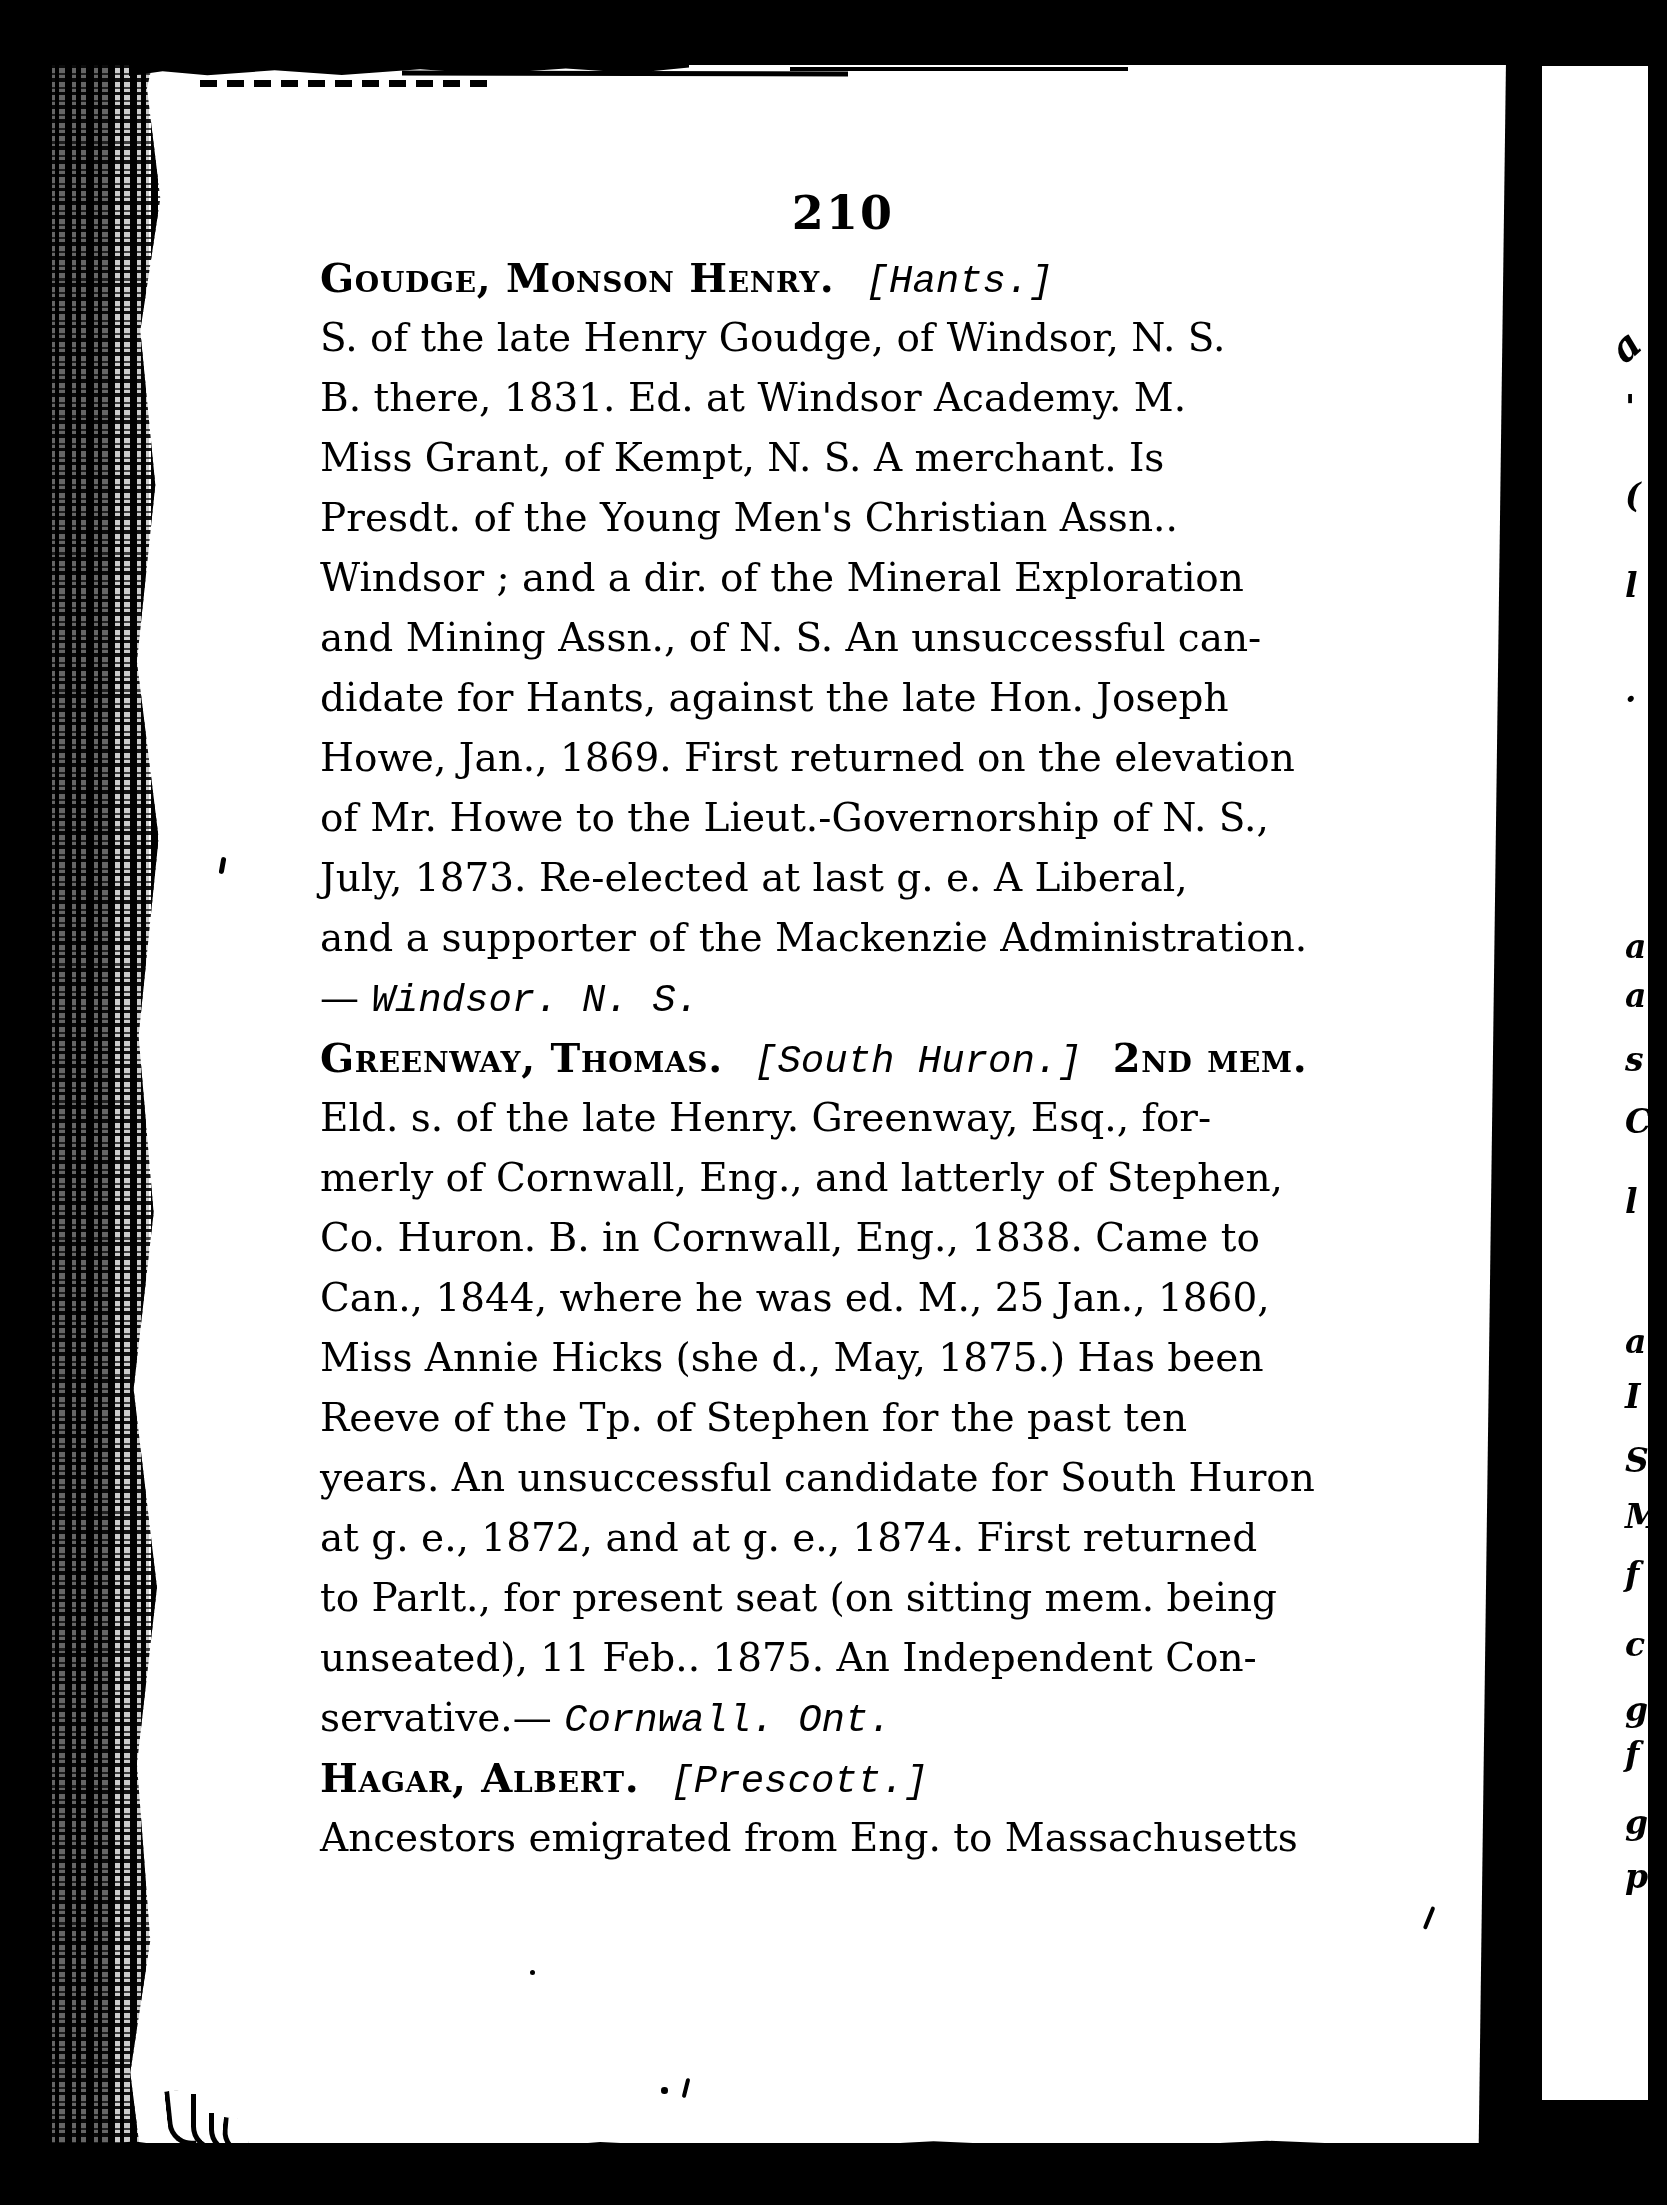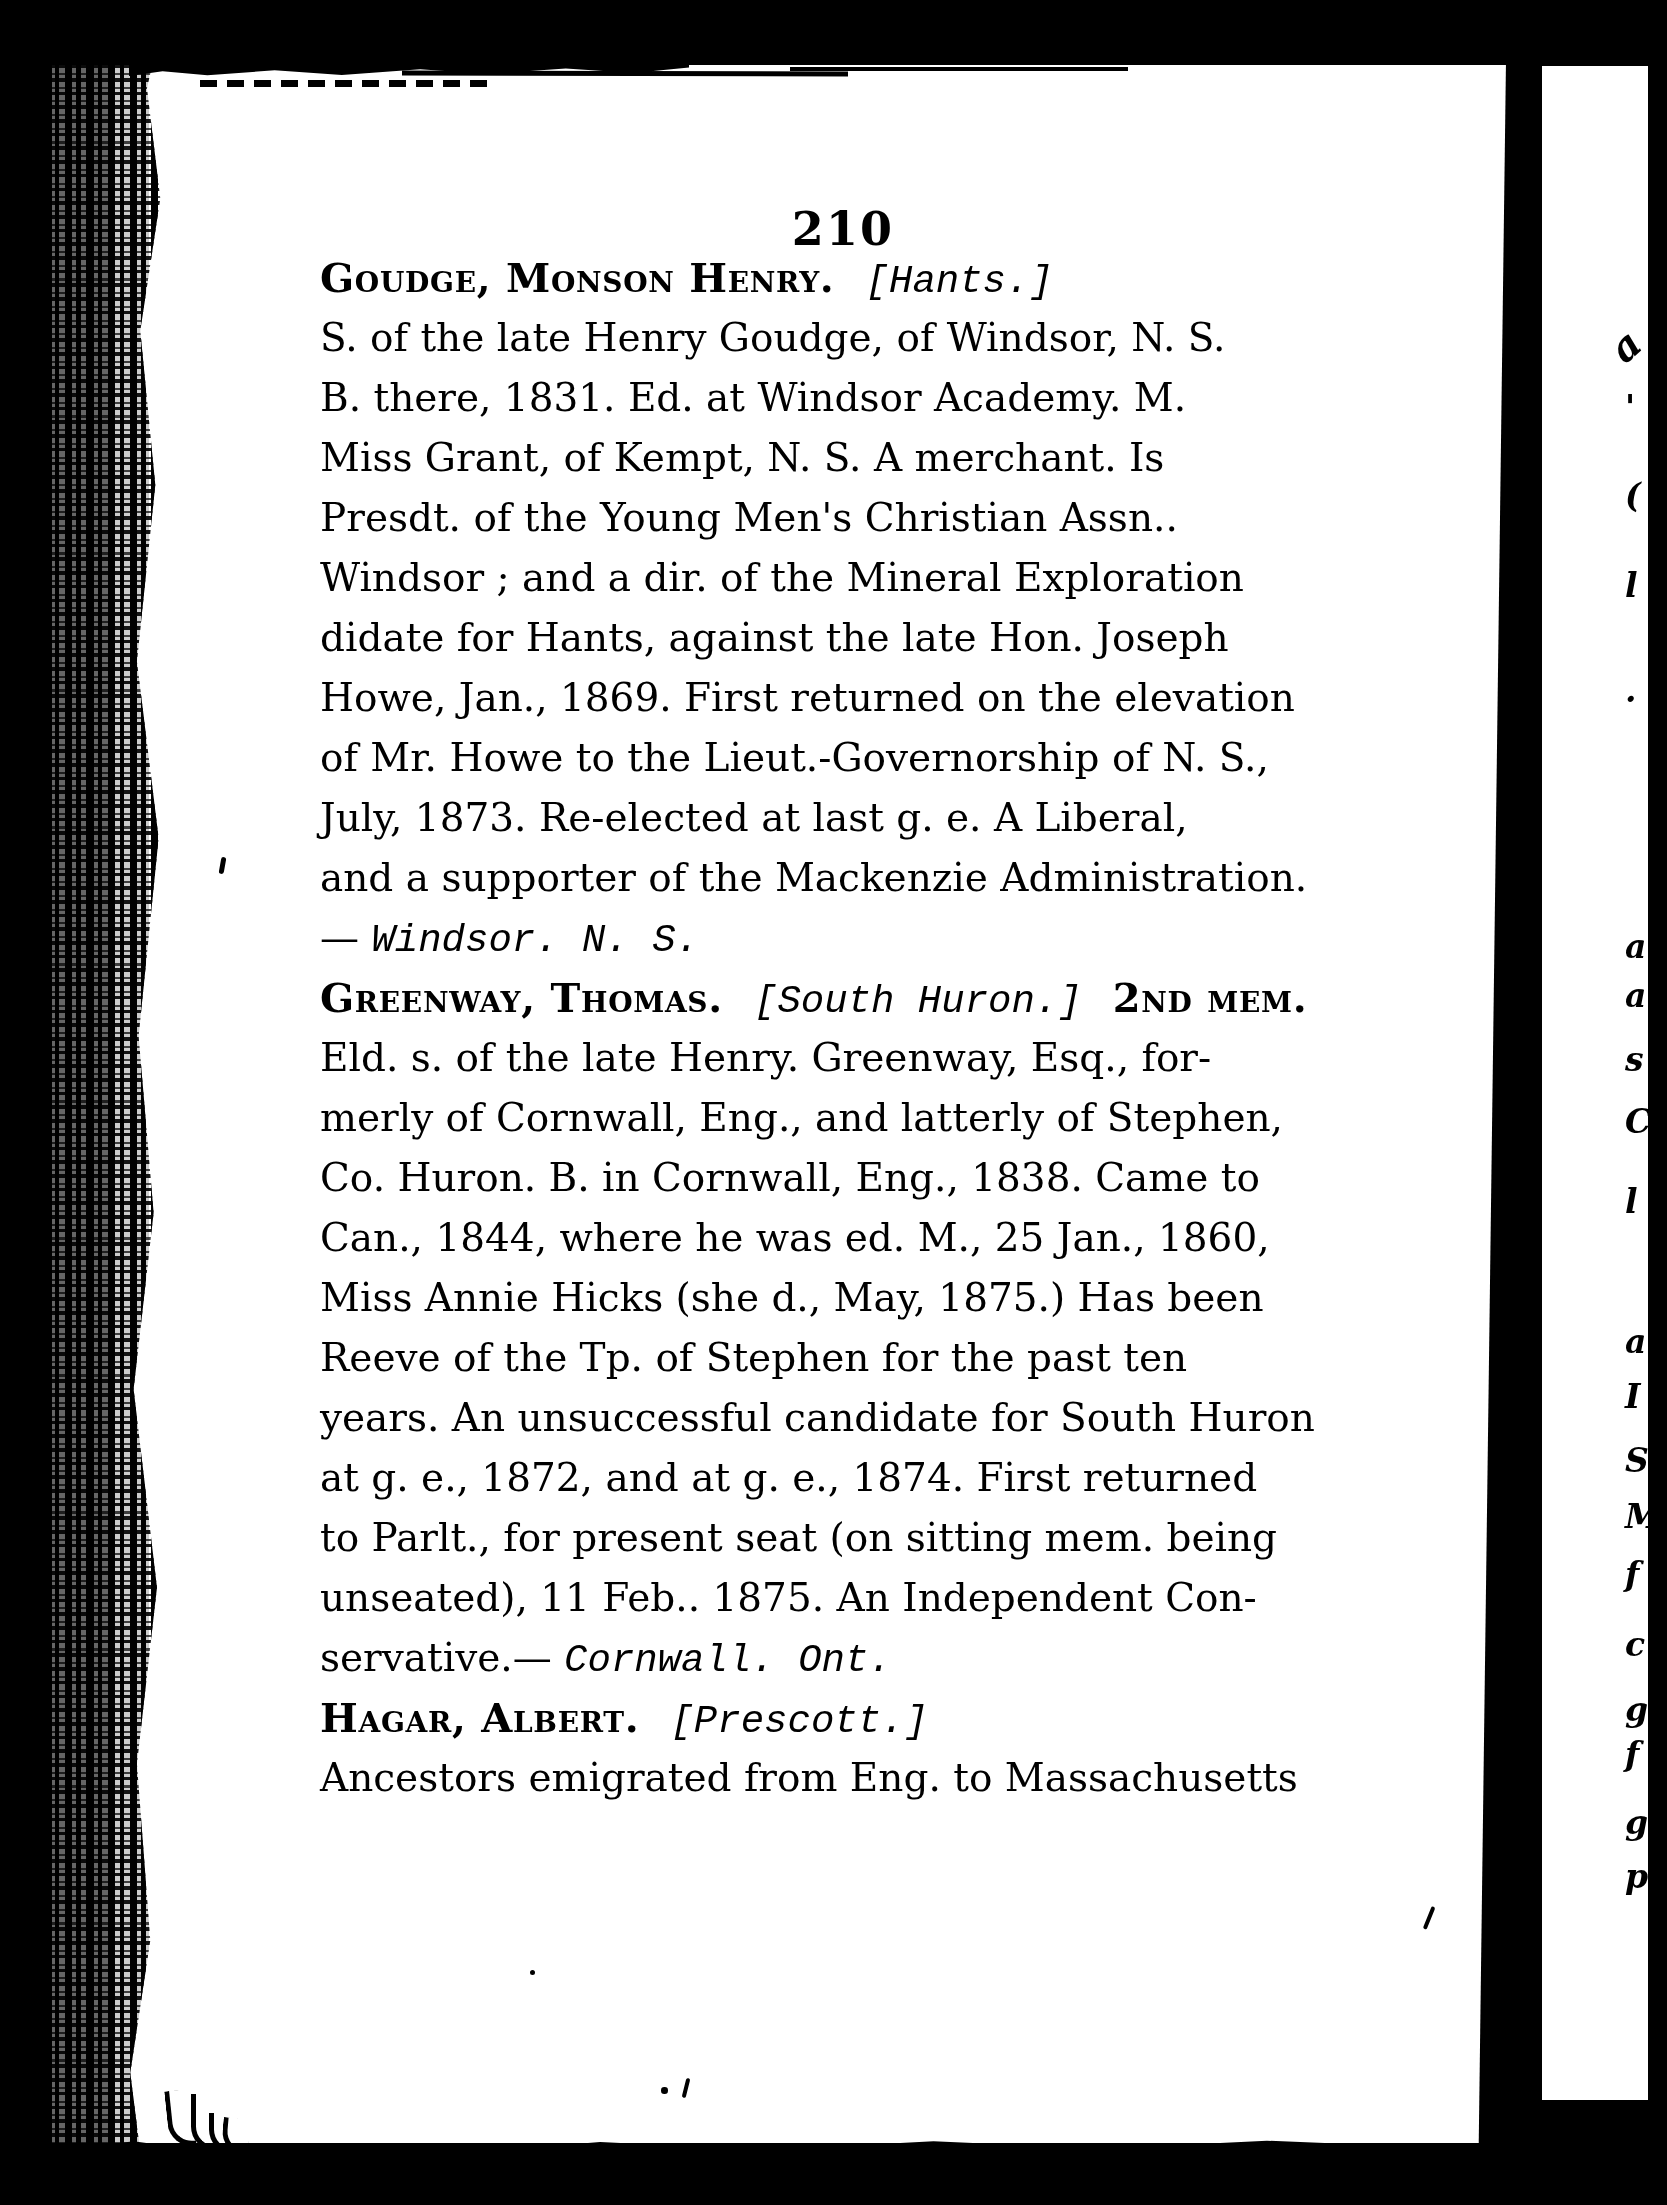--- a/index.html
+++ b/index.html
@@ -1,20 +1,20 @@
 <!DOCTYPE html>
 <html style="font-size:11.5px"><head>
 <meta charset="utf-8">
 <style>
   html,body{margin:0;padding:0;background:#000;}
   .stage{position:relative;width:1667px;height:2205px;background:#000;overflow:hidden;
          font-family:"DejaVu Serif","Liberation Serif",serif;color:#000;}
   
   .page{position:absolute;left:40px;top:65px;width:1473px;height:2078px;background:#fff;}
-  .page-number{position:absolute;left:724px;top:137px;width:158px;text-align:center;
+  .page-number{position:absolute;left:724px;top:121px;width:158px;text-align:center;
                font-size:46px;font-weight:bold;letter-spacing:2.2px;}
   
   .text-col{position:absolute;left:280px;top:183px;width:1115px;font-size:39px;line-height:60px;}
   .line{height:60px;overflow:visible;}
   .line.head{text-align:left;}
   .head span{margin-right:18.7px;text-align:right;}
   .sc{font-variant:small-caps;font-weight:bold;font-size:40px;letter-spacing:0.7px;}
   .i{font-style:italic;font-family:Liberation Mono, monospace;}
   
   .sliver{position:absolute;left:1542px;top:66px;width:106px;height:2034px;background:#fff;overflow:hidden;}
@@ -94,20 +94,25 @@
               
                   <span>Presdt. of the Young Men's Christian Assn..</span>
                 </div>
 
               <div class="line">
                 
               
                   <span>Windsor ; and a dir. of the Mineral Exploration</span>
                 </div>
 
+              <div class="line">
+                
+              
+                  <span>and Mining Assn., of N. S. An unsuccessful can-</span>
+                </div>
 
               <div class="line">
                 
               
                   <span>didate for Hants, against the late Hon. Joseph</span>
                 </div>
 
               <div class="line">
                 
               

